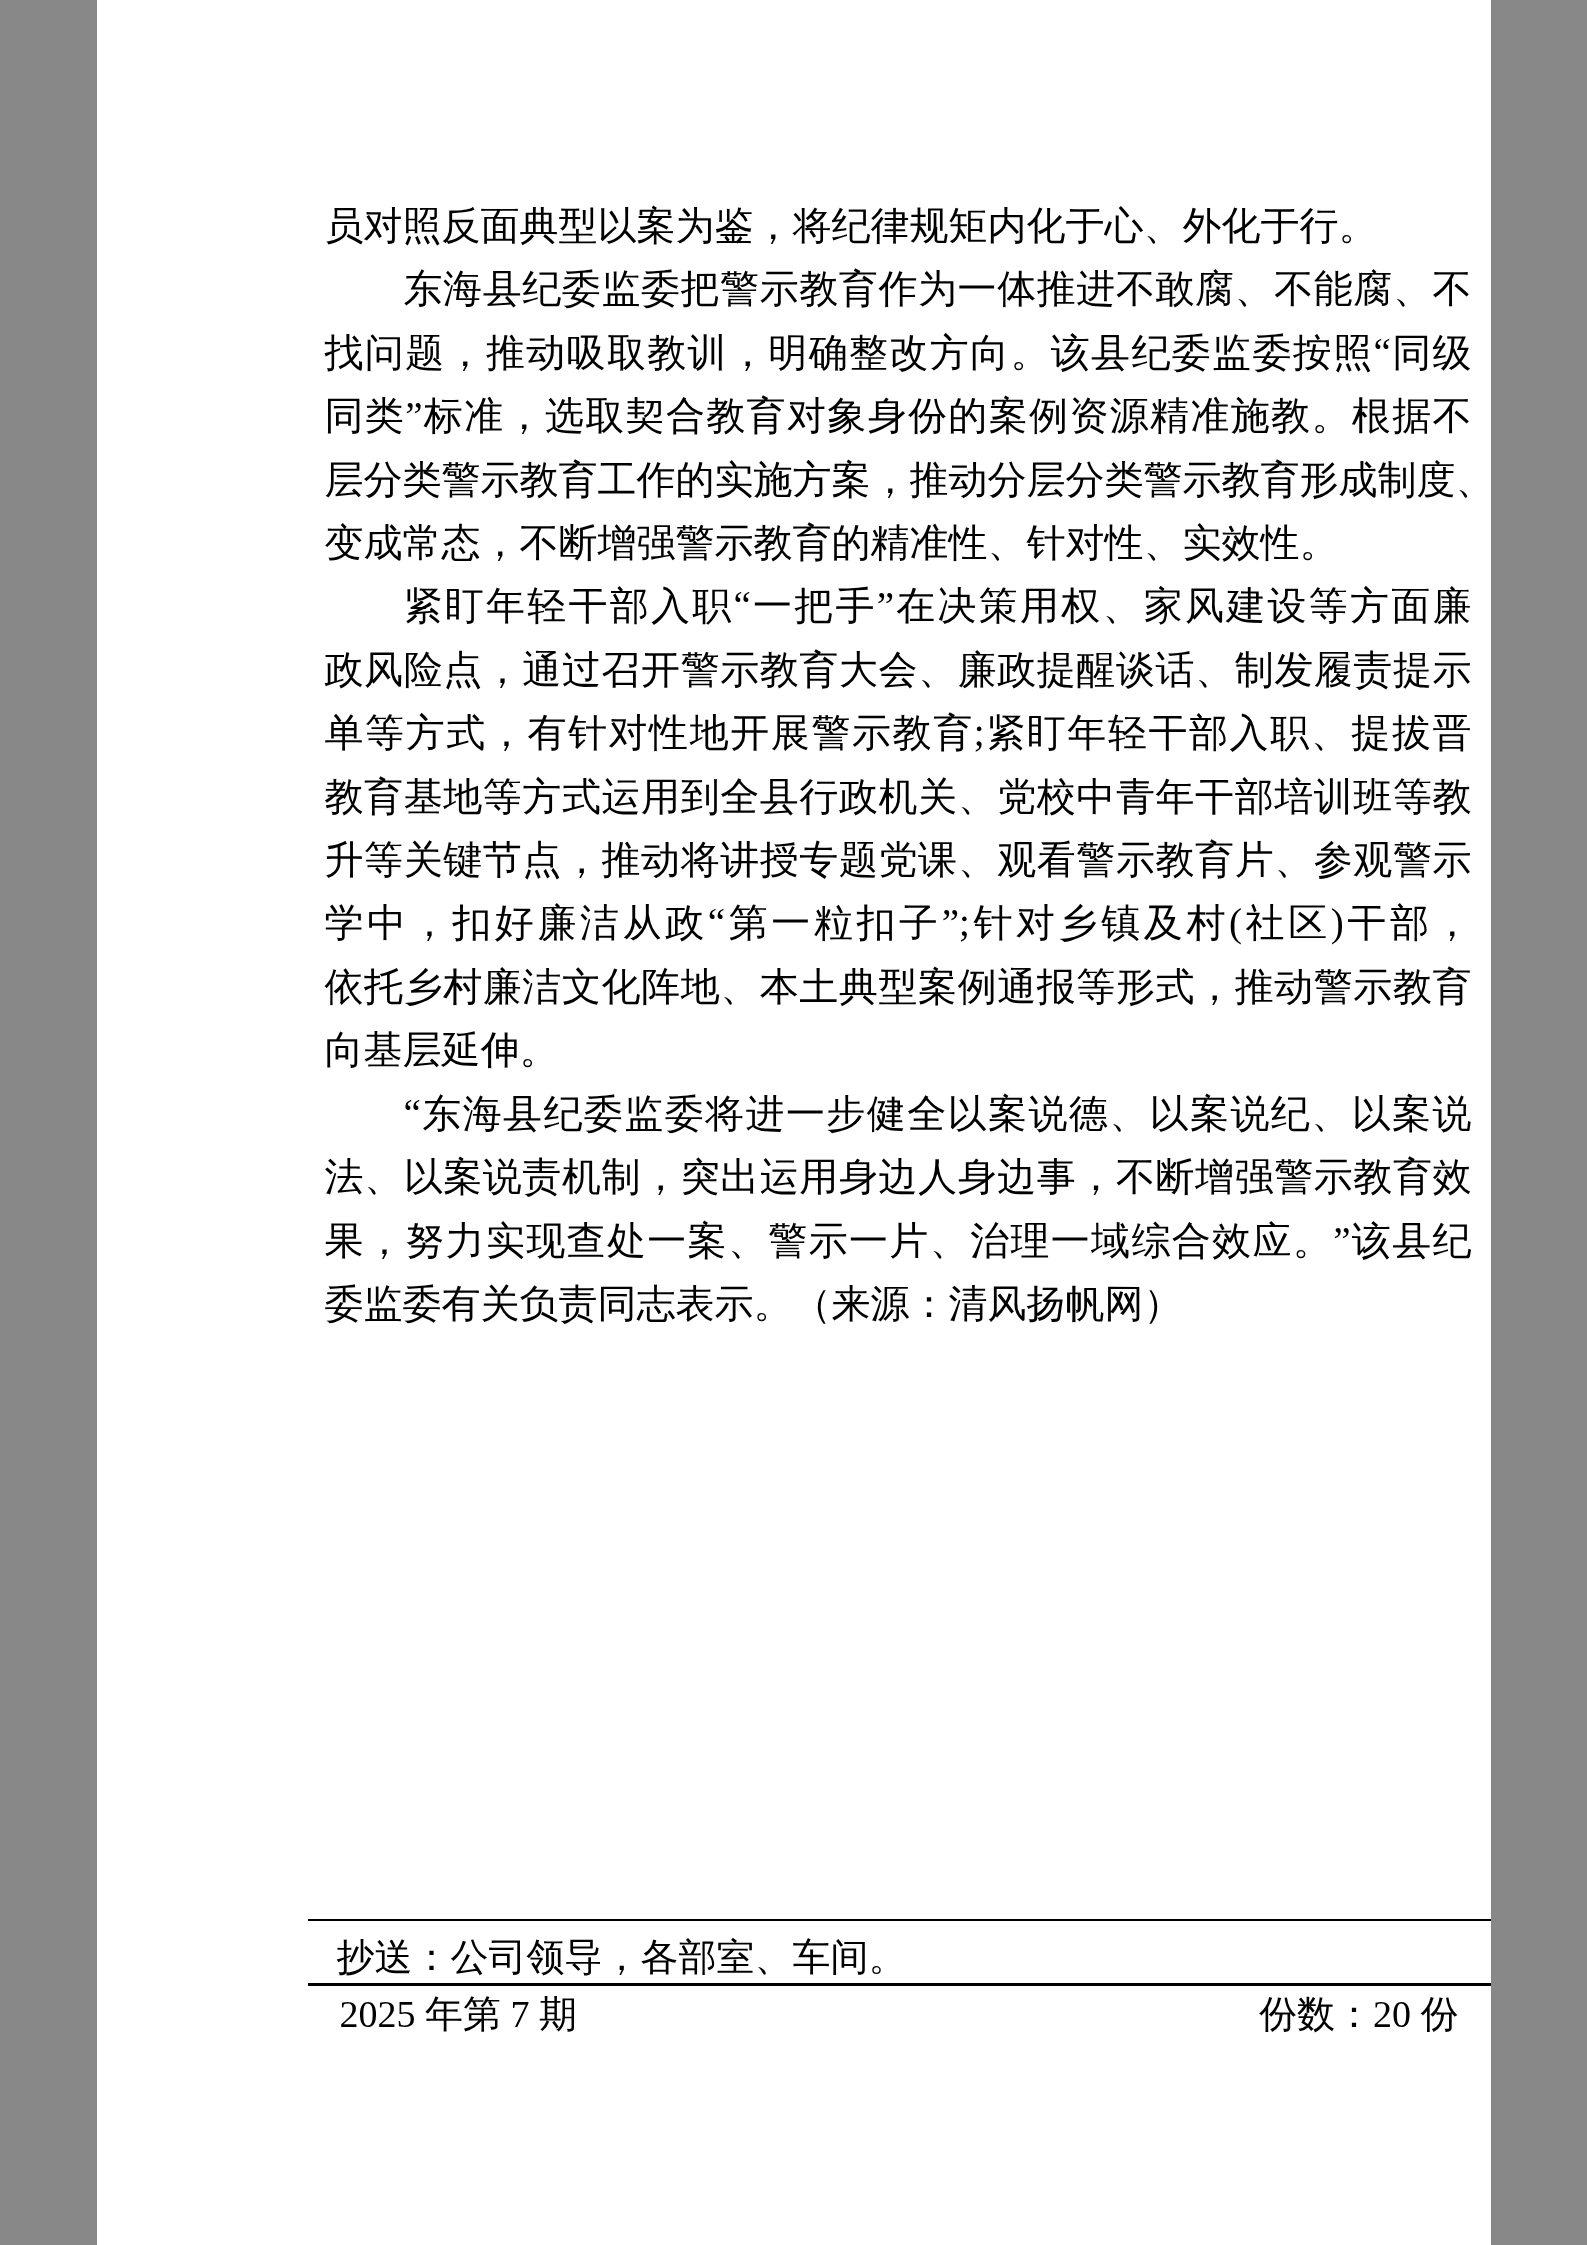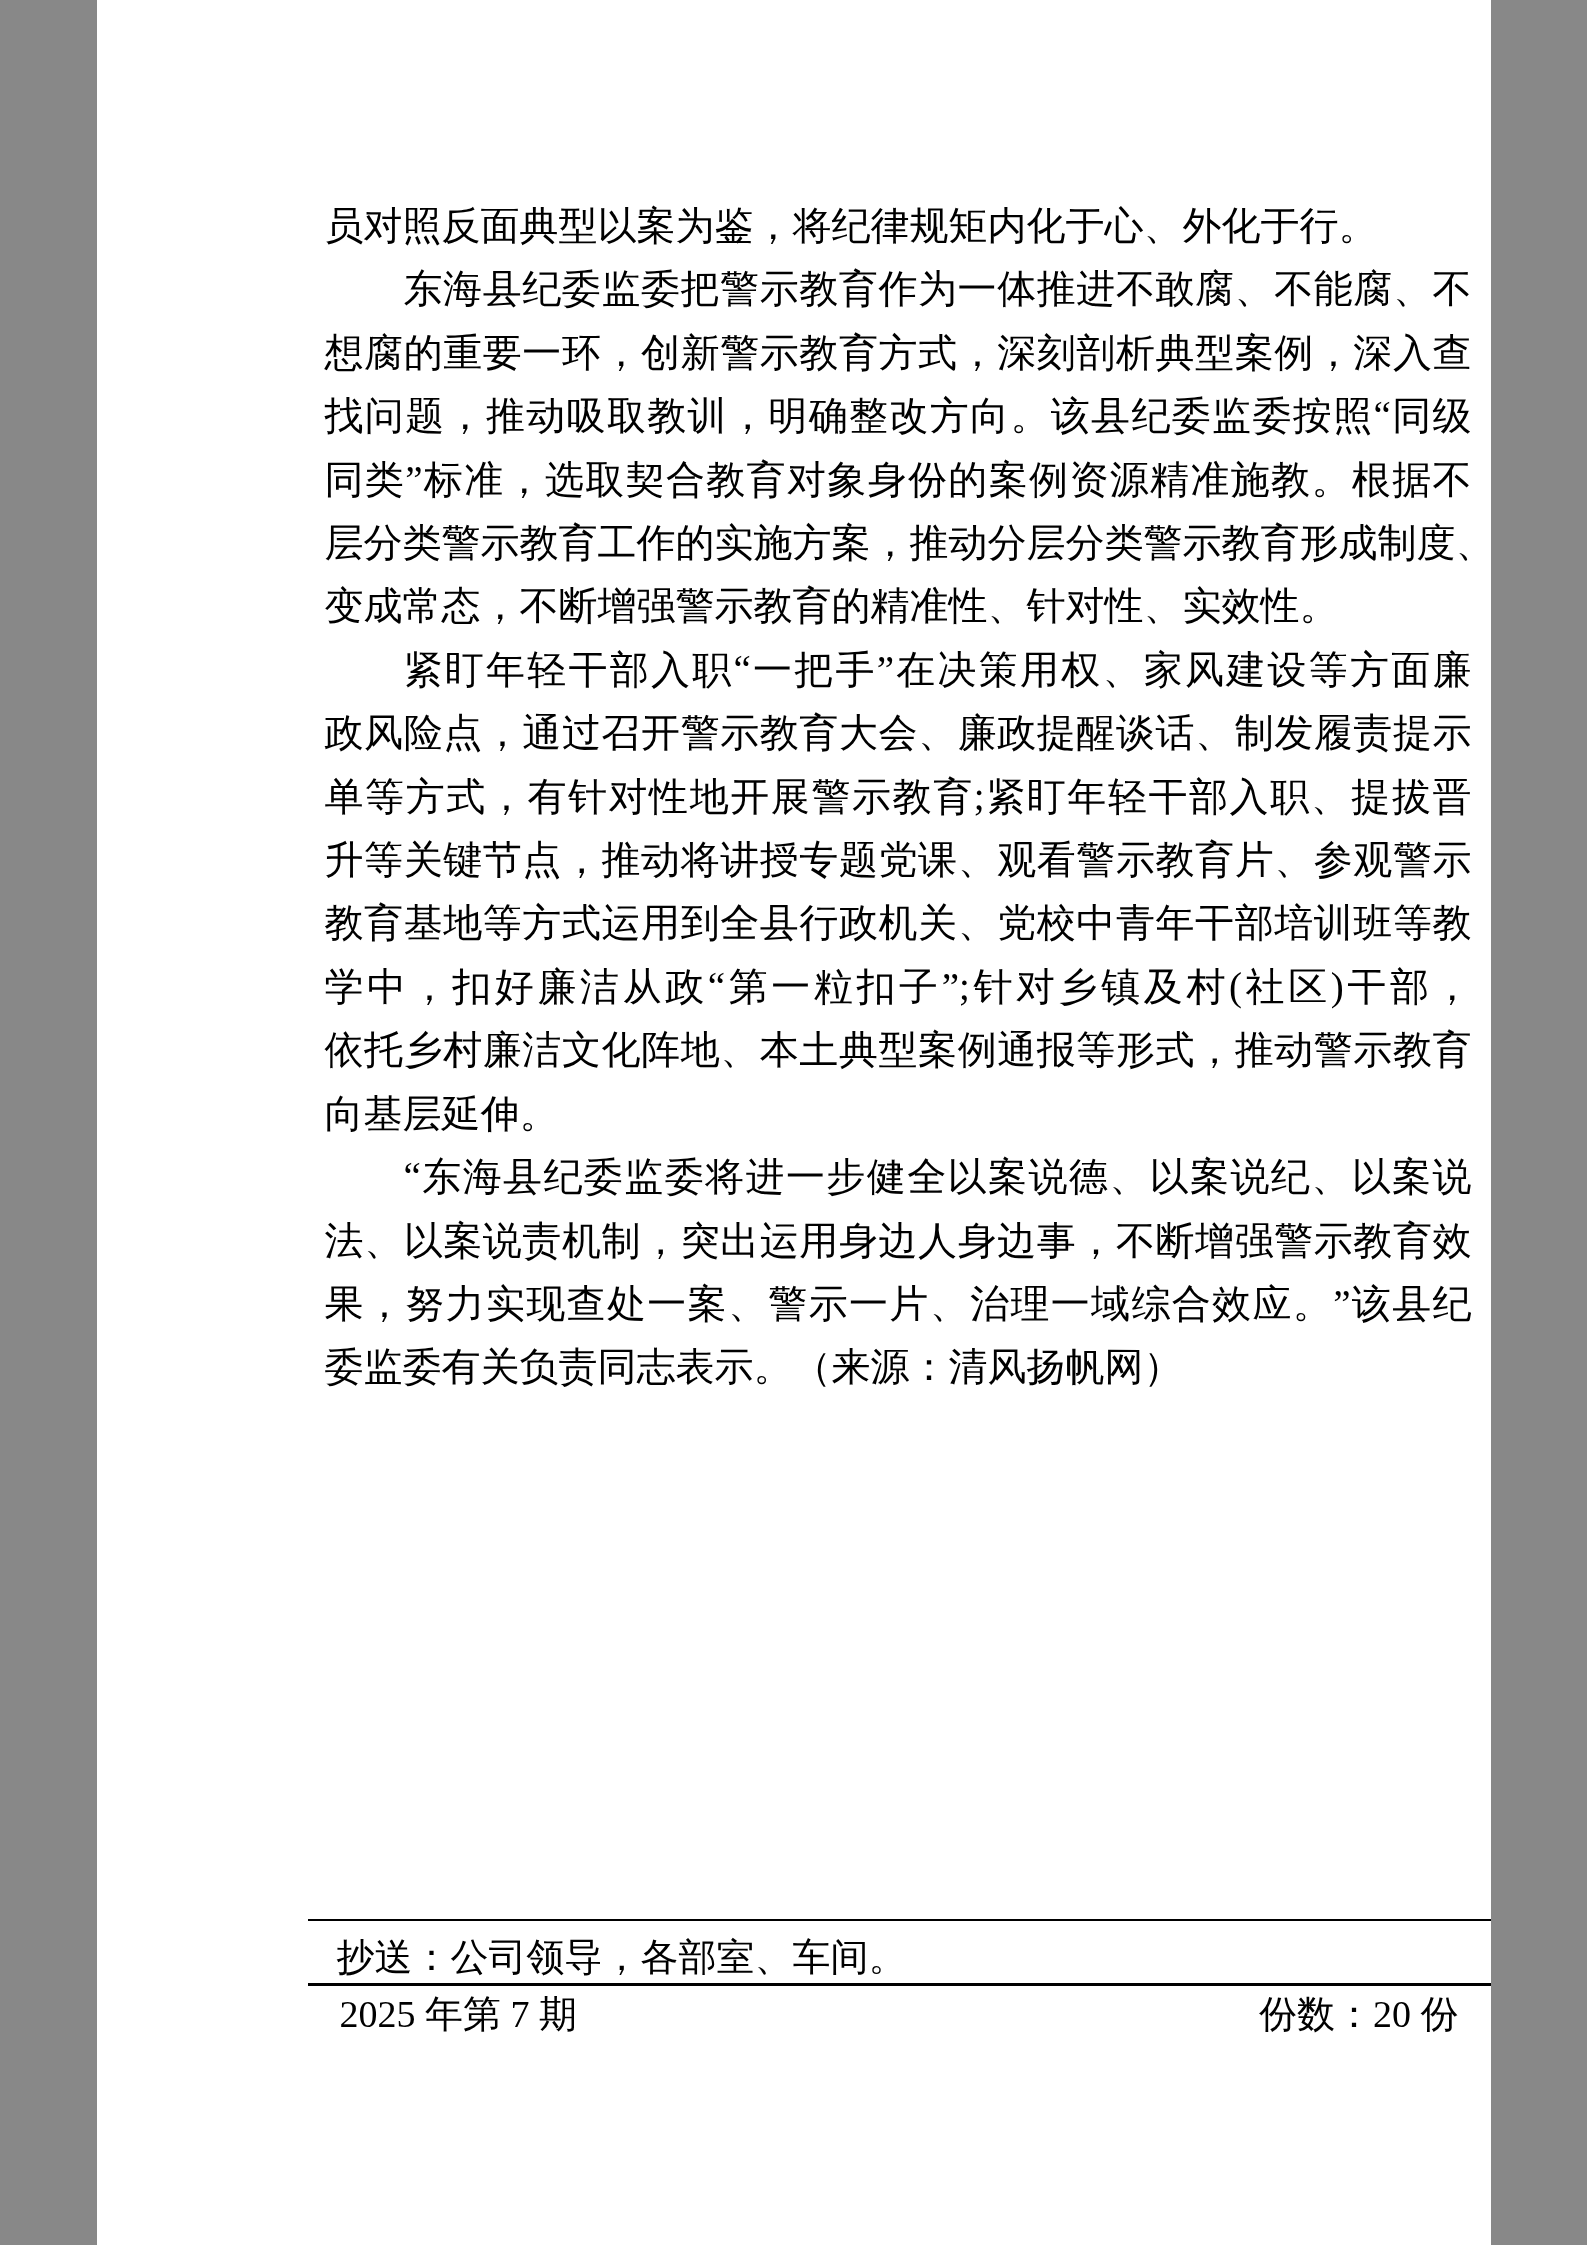--- a/index.html
+++ b/index.html
@@ -63,30 +63,29 @@
   }
 </style>
 </head>
 <body>
 
 <div class="page">
 
   <div class="body-text">
     <div class="line end">员对照反面典型以案为鉴，将纪律规矩内化于心、外化于行。</div>
     <div class="line ind">东海县纪委监委把警示教育作为一体推进不敢腐、不能腐、不</div>
-    <div class="line">想腐的重要一环，创新警示教育方式，深刻剖析典型案例，深入查</div>
     <div class="line">找问题，推动吸取教训，明确整改方向。该县纪委监委按照“同级</div>
     <div class="line">同类”标准，选取契合教育对象身份的案例资源精准施教。根据不</div>
     <div class="line">层分类警示教育工作的实施方案，推动分层分类警示教育形成制度、</div>
     <div class="line end">变成常态，不断增强警示教育的精准性、针对性、实效性。</div>
     <div class="line ind">紧盯年轻干部入职“一把手”在决策用权、家风建设等方面廉</div>
     <div class="line">政风险点，通过召开警示教育大会、廉政提醒谈话、制发履责提示</div>
     <div class="line">单等方式，有针对性地开展警示教育;紧盯年轻干部入职、提拔晋</div>
+    <div class="line">教育基地等方式运用到全县行政机关、党校中青年干部培训班等教</div>
     <div class="line">升等关键节点，推动将讲授专题党课、观看警示教育片、参观警示</div>
-    <div class="line">教育基地等方式运用到全县行政机关、党校中青年干部培训班等教</div>
     <div class="line">学中，扣好廉洁从政“第一粒扣子”;针对乡镇及村(社区)干部，</div>
     <div class="line">依托乡村廉洁文化阵地、本土典型案例通报等形式，推动警示教育</div>
     <div class="line end">向基层延伸。</div>
     <div class="line ind">“东海县纪委监委将进一步健全以案说德、以案说纪、以案说</div>
     <div class="line">法、以案说责机制，突出运用身边人身边事，不断增强警示教育效</div>
     <div class="line">果，努力实现查处一案、警示一片、治理一域综合效应。”该县纪</div>
     <div class="line end">委监委有关负责同志表示。（来源：清风扬帆网）</div>
   </div>
 
   <div class="rule r1"></div>

